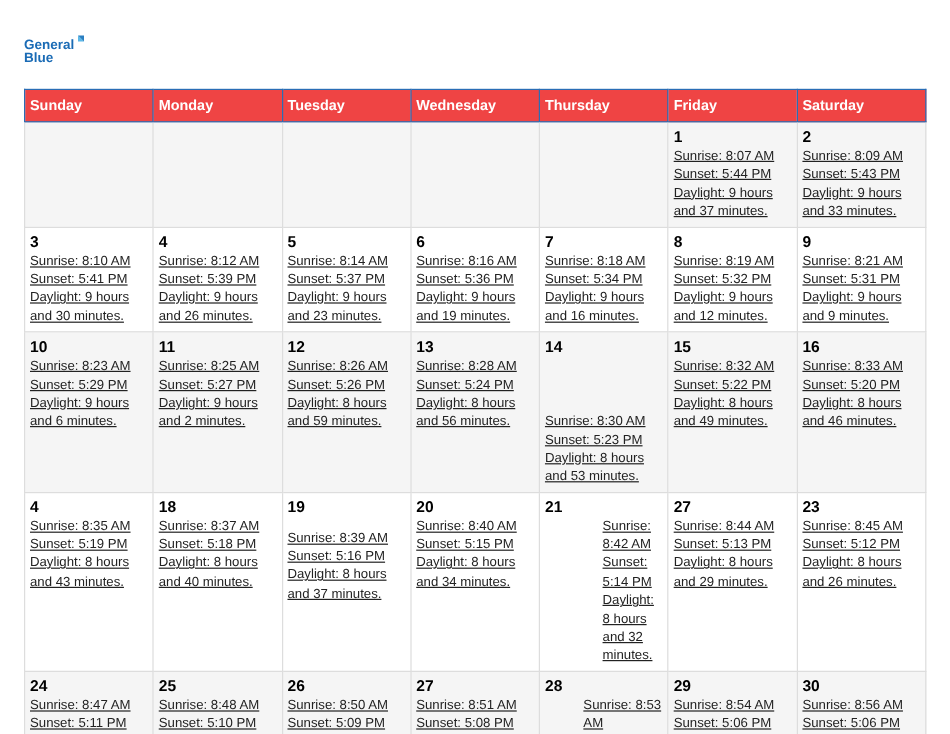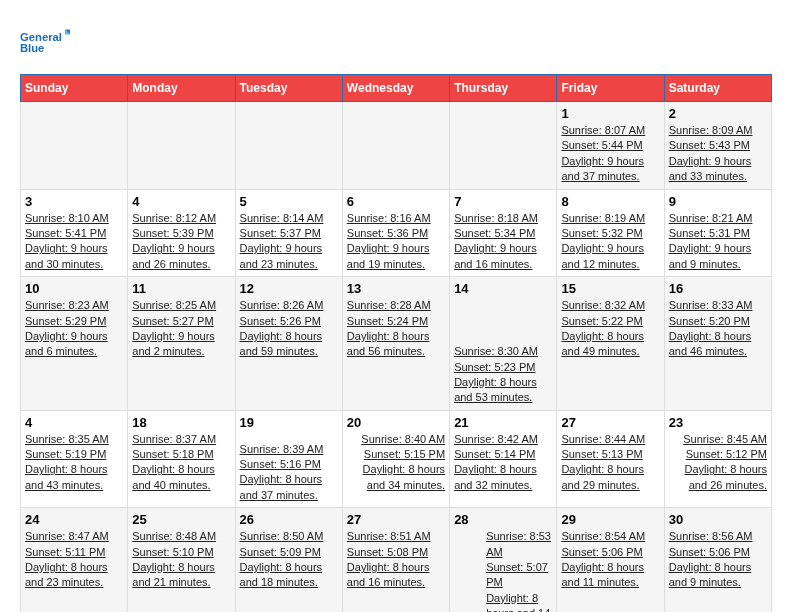--- a/index.html
+++ b/index.html
@@ -216,39 +216,39 @@
 Daylight: 8 hours and 40 minutes.</div>
         </td>
         <td>
           <div class="day-number">19</div>
           <div class="day-info" style="white-space: pre-line; margin-top: 12px;">Sunrise: 8:39 AM
 Sunset: 5:16 PM
 Daylight: 8 hours and 37 minutes.</div>
         </td>
         <td>
           <div class="day-number">20</div>
-          <div class="day-info" style="white-space: pre-line; text-align: right;">Sunrise: 8:40 AM
+          <div class="day-info" style="white-space: pre-line;">Sunrise: 8:40 AM
 Sunset: 5:15 PM
 Daylight: 8 hours and 34 minutes.</div>
         </td>
         <td>
           <div class="day-number">21</div>
-          <div class="day-info" style="white-space: pre-line;">Sunrise: 8:42 AM
+          <div class="day-info" style="white-space: pre-line; margin-left: 48px;">Sunrise: 8:42 AM
 Sunset: 5:14 PM
 Daylight: 8 hours and 32 minutes.</div>
         </td>
         <td>
           <div class="day-number">27</div>
           <div class="day-info" style="white-space: pre-line;">Sunrise: 8:44 AM
 Sunset: 5:13 PM
 Daylight: 8 hours and 29 minutes.</div>
         </td>
         <td>
           <div class="day-number">23</div>
-          <div class="day-info" style="white-space: pre-line; text-align: right;">Sunrise: 8:45 AM
+          <div class="day-info" style="white-space: pre-line;">Sunrise: 8:45 AM
 Sunset: 5:12 PM
 Daylight: 8 hours and 26 minutes.</div>
         </td>
       </tr>
       <tr>
         <td>
           <div class="day-number">24</div>
           <div class="day-info" style="white-space: pre-line;">Sunrise: 8:47 AM
 Sunset: 5:11 PM
 Daylight: 8 hours and 23 minutes.</div>

